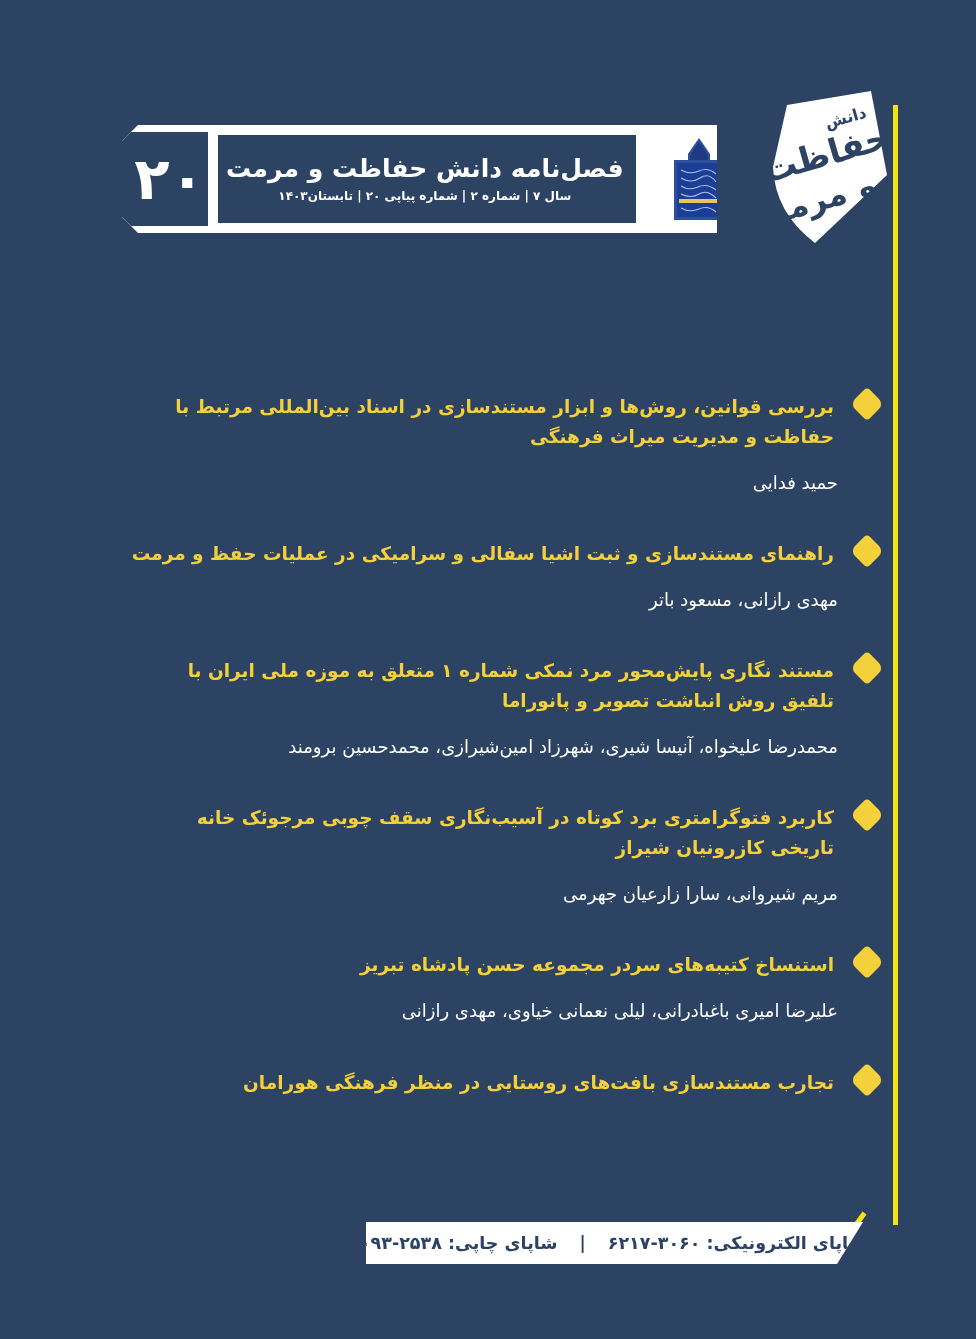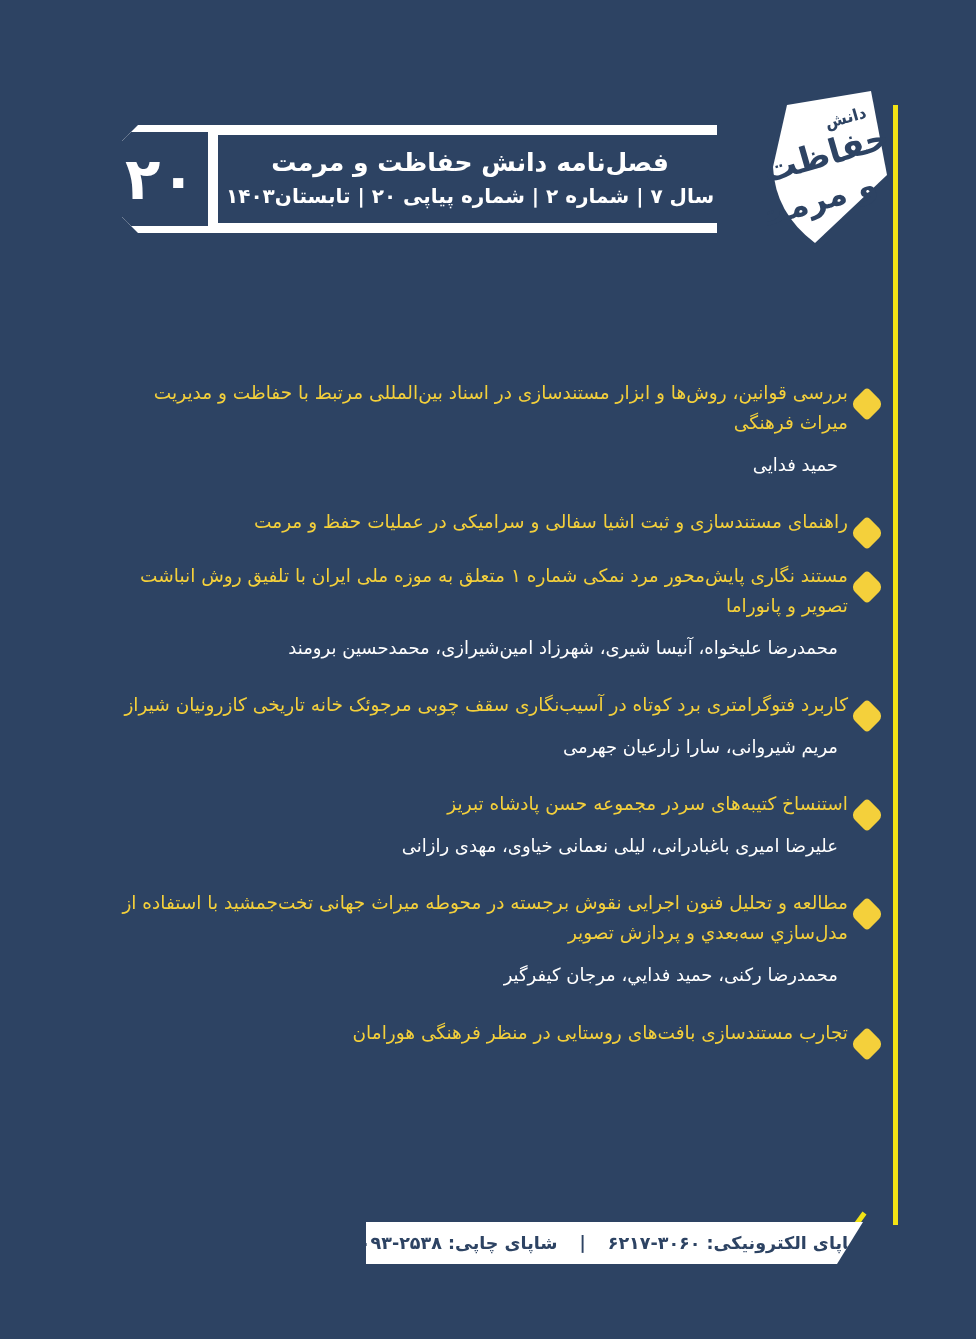--- a/index.html
+++ b/index.html
@@ -68,21 +68,21 @@
   }
 
   
   .issue-number-box {
     width: 86px;
     margin: 7px 7px 7px 0;
     border: 3px solid #ffffff;
     background: #2d4363;
     display: flex;
     align-items: center;
-    justify-content: flex-end;
+    justify-content: flex-start;
     flex: none;
     box-sizing: border-box;
     outline: 3px solid #2d4363;
     outline-offset: -3px;
   }
   .issue-number {
     color: #ffffff;
     font-size: 58px;
     font-weight: bold;
     line-height: 1;
@@ -104,21 +104,21 @@
   }
   .journal-title {
     color: #ffffff;
     font-size: 25px;
     font-weight: bold;
     line-height: 1.25;
     white-space: nowrap;
   }
   .journal-issue-line {
     color: #ffffff;
-    font-size: 20px;
+    font-size: 12px;
     font-weight: bold;
     line-height: 1.5;
     white-space: nowrap;
     margin-top: 2px;
   }
 
   
   .banner-logos {
     flex: none;
     width: 200px;
@@ -162,23 +162,23 @@
     border-radius: 4px 7px 4px 7px;
   }
   .toc-text {
     flex: 1 1 auto;
     text-align: right;
     padding-left: 4px;
   }
   .toc-title {
     color: #f4d03b;
     font-size: 18.5px;
-    font-weight: normal;
+    font-weight: bold;
     line-height: 1.62;
-    margin: 2px;
+    margin: 16px;
   }
   .toc-authors {
     color: #ffffff;
     font-size: 18px;
     line-height: 1.62;
     margin: 12px;
   }
 
   
   .footer-banner {
@@ -297,20 +297,21 @@
         <p class="toc-authors">حمید فدایی</p>
       </div>
     </div>
 
     <div class="toc-item">
       <div class="toc-bullet">
           <div class="diamond"></div>
         </div>
       <div class="toc-text">
         <p class="toc-title">راهنمای مستندسازی و ثبت اشیا سفالی و سرامیکی در عملیات حفظ و مرمت</p>
+        <p class="toc-authors">مهدی رازانی، مسعود باتر</p>
       </div>
     </div>
 
     <div class="toc-item">
       <div class="toc-bullet">
           <div class="diamond"></div>
         </div>
       <div class="toc-text">
         <p class="toc-title">مستند نگاری پایش‌محور مرد نمکی شماره ۱ متعلق به موزه ملی ایران با تلفیق روش انباشت تصویر و پانوراما</p>
         <p class="toc-authors">محمدرضا علیخواه، آنیسا شیری، شهرزاد امین‌شیرازی، محمدحسین برومند</p>
@@ -331,29 +332,20 @@
       <div class="toc-bullet">
           <div class="diamond"></div>
         </div>
       <div class="toc-text">
         <p class="toc-title">استنساخ کتیبه‌های سردر مجموعه حسن پادشاه تبریز</p>
         <p class="toc-authors">علیرضا امیری باغبادرانی، لیلی نعمانی خیاوی، مهدی رازانی</p>
       </div>
     </div>
 
 
-    <div class="toc-item">
-      <div class="toc-bullet">
-          <div class="diamond"></div>
-        </div>
-      <div class="toc-text">
-        <p class="toc-title">مطالعه و تحلیل فنون اجرایی نقوش برجسته در محوطه میراث جهانی تخت‌جمشید با استفاده از مدل‌سازي سه‌بعدي و پردازش تصویر</p>
-        <p class="toc-authors">محمدرضا رکنی، حمید فدایي، مرجان کیفرگیر</p>
-      </div>
-    </div>
 
     <div class="toc-item">
       <div class="toc-bullet">
           <div class="diamond"></div>
         </div>
       <div class="toc-text">
         <p class="toc-title">تجارب مستندسازی بافت‌های روستایی در منظر فرهنگی هورامان</p>
       </div>
     </div>
 

